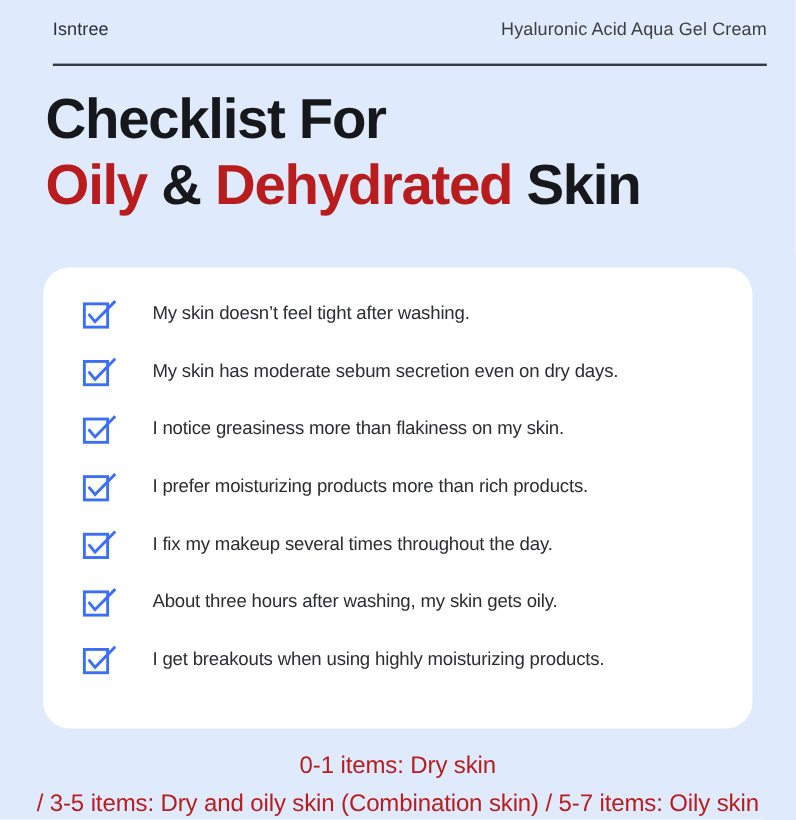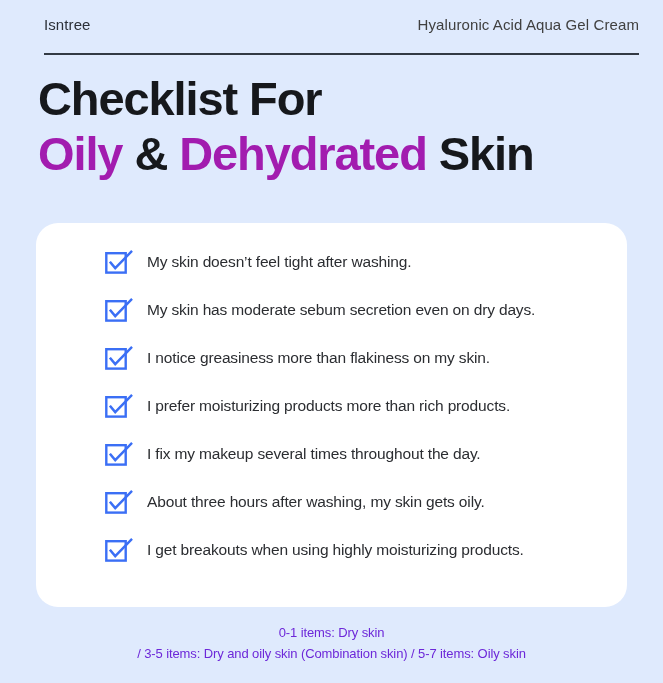--- a/index.html
+++ b/index.html
@@ -47,21 +47,21 @@
     width: 600px;
   }
   .title-line {
     font-size: 47px;
     font-weight: 800;
     line-height: 1.16;
     letter-spacing: -1.1px;
     color: #16181c;
     white-space: nowrap;
   }
-  .accent { color: #a21caf; }
+  .accent { color: #b91c1c; }
 
   
   .card {
     position: absolute;
     left: 36px;
     top: 223px;
     width: 591px;
     height: 384px;
     background: #ffffff;
     border-radius: 22px;
@@ -69,23 +69,22 @@
     padding: 28px 24px 22px 33px;
   }
   .check-list {
     display: flex;
     flex-direction: column;
     gap: 25px;
   }
   .check-row {
     display: flex;
     align-items: center;
-    gap: 14px;
+    gap: 30px;
     height: 23px;
-    margin-left: 36px;
   }
   .checkbox {
     width: 28px;
     height: 23px;
     flex: 0 0 28px;
     position: relative;
     display: block;
   }
   .checkbox svg {
     display: block;
@@ -101,22 +100,22 @@
 
   
   .footer {
     position: absolute;
     left: 0;
     top: 622px;
     width: 663px;
     text-align: center;
   }
   .footer-line {
-    font-size: 13px;
-    color: #6d28d9;
+    font-size: 20px;
+    color: #b91c1c;
     line-height: 1.62;
     letter-spacing: -.1px;
   }
 </style>
 </head>
 <body>
 
 <div class="header">
   <span class="brand">Isntree</span>
   <span class="product">Hyaluronic Acid Aqua Gel Cream</span>

